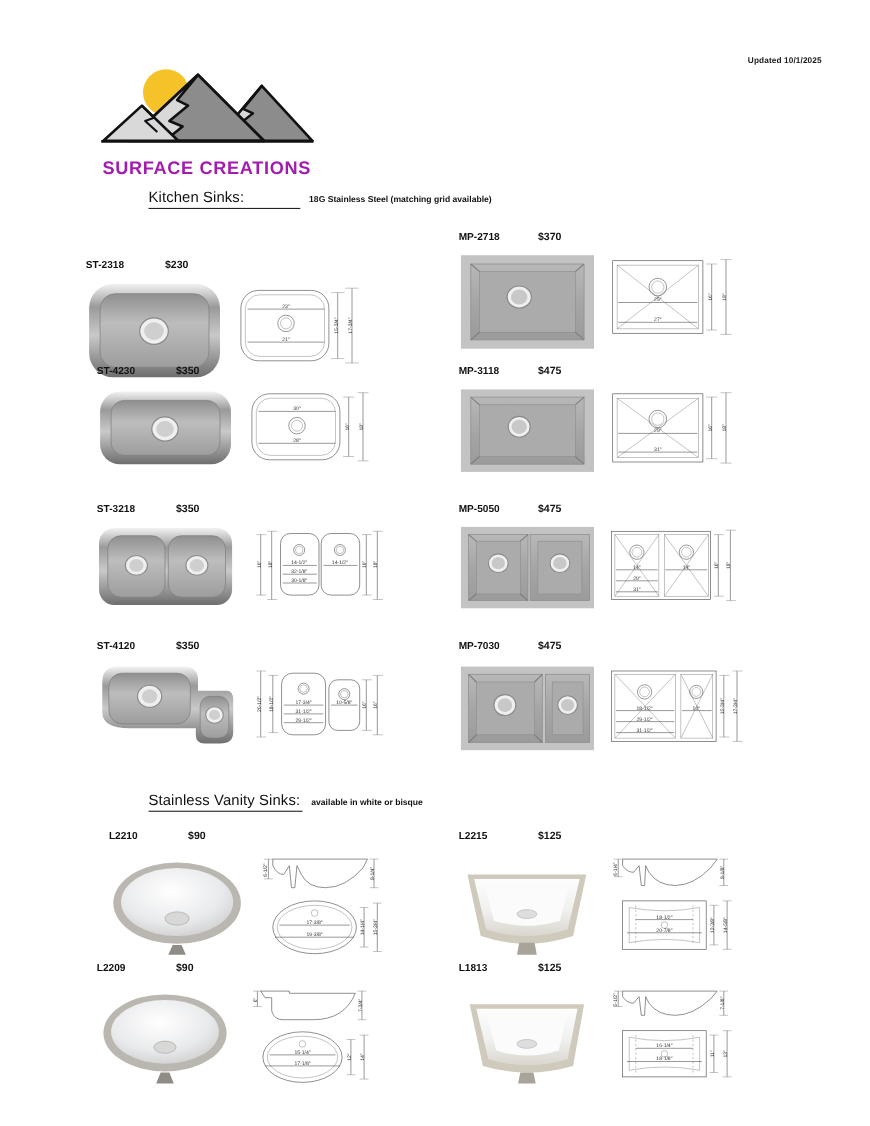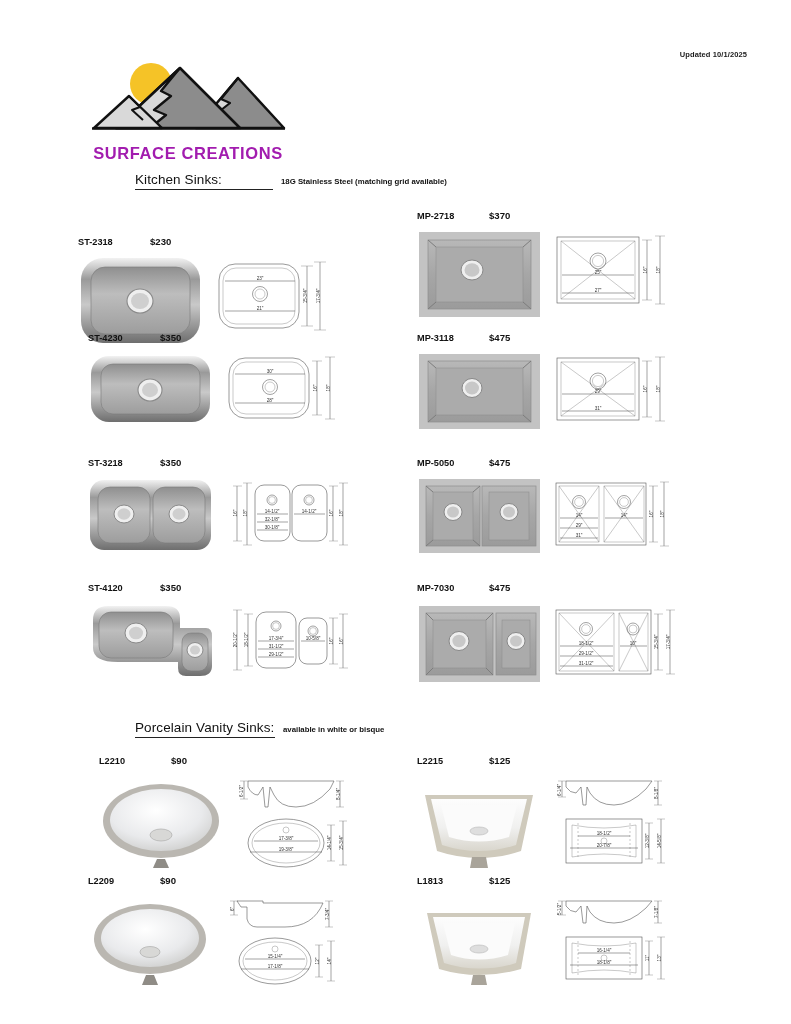--- a/index.html
+++ b/index.html
@@ -500,21 +500,21 @@
           <line x1="114" y1="10" x2="123" y2="10" class="ln-thin"></line>
             <line x1="114" y1="74" x2="123" y2="74" class="ln-thin"></line>
           <text class="dimv" x="118" y="42" text-anchor="middle" transform="rotate(-90 118 42)">17-3/4"</text>
         </svg>
       </div>
     </div>
   </div>
 
   <div class="section" style="top:720px;">
     <div class="sec-head">
-      <div class="sec-title wide">Porcelain Vanity Sinks:</div>
+      <div class="sec-title wide">Stainless Vanity Sinks:</div>
       <div class="sec-note">available in white or bisque</div>
     </div>
   </div>
 
   <div class="prod" style="top:755px; left:99px;">
     <div class="prod-head">
       <div class="sku">L2210</div>
       <div class="price">$90</div>
     </div>
     <div class="prod-body">

